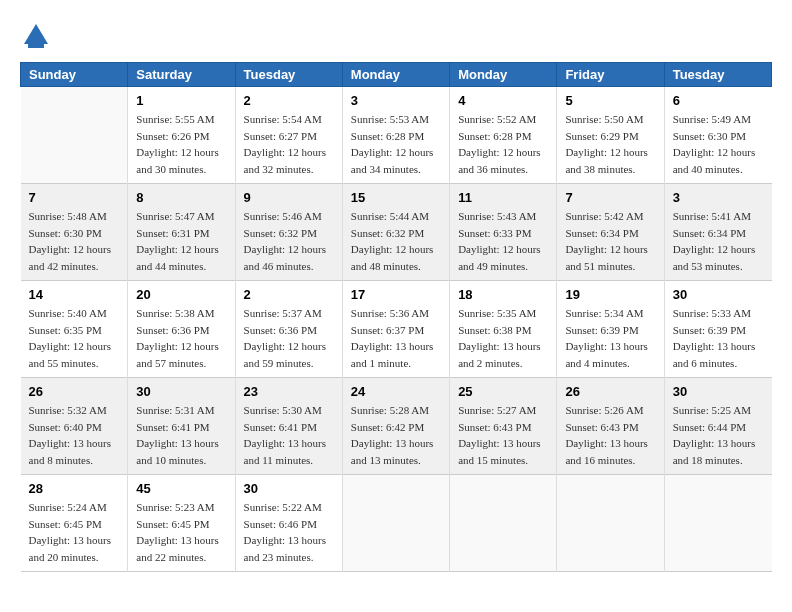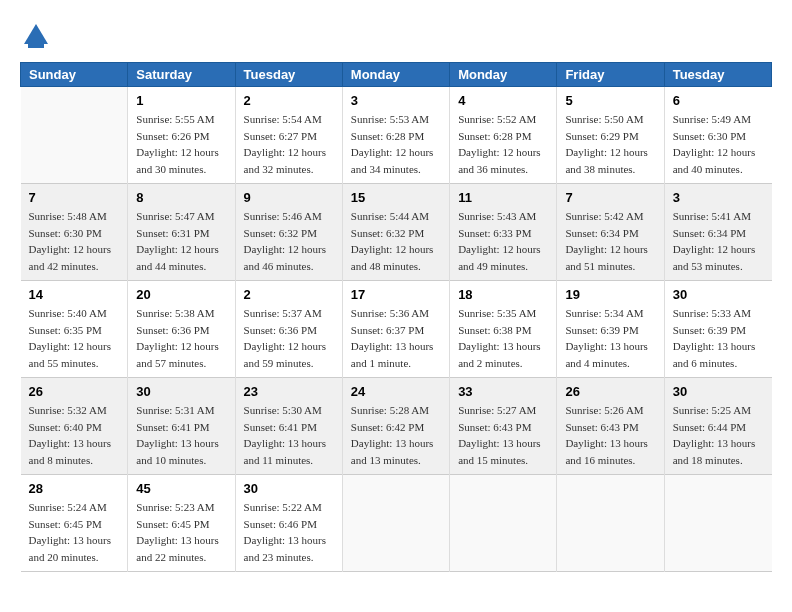--- a/index.html
+++ b/index.html
@@ -271,21 +271,21 @@
           Sunrise: 5:30 AM<br>Sunset: 6:41 PM<br>Daylight: 13 hours and 11 minutes.
         </div>
       </td>
         <td>
         <div class="day-number">24</div>
         <div class="day-info">
           Sunrise: 5:28 AM<br>Sunset: 6:42 PM<br>Daylight: 13 hours and 13 minutes.
         </div>
       </td>
         <td>
-        <div class="day-number">33</div>
+        <div class="day-number">25</div>
         <div class="day-info">
           Sunrise: 5:27 AM<br>Sunset: 6:43 PM<br>Daylight: 13 hours and 15 minutes.
         </div>
       </td>
         <td>
         <div class="day-number">26</div>
         <div class="day-info">
           Sunrise: 5:26 AM<br>Sunset: 6:43 PM<br>Daylight: 13 hours and 16 minutes.
         </div>
       </td>

